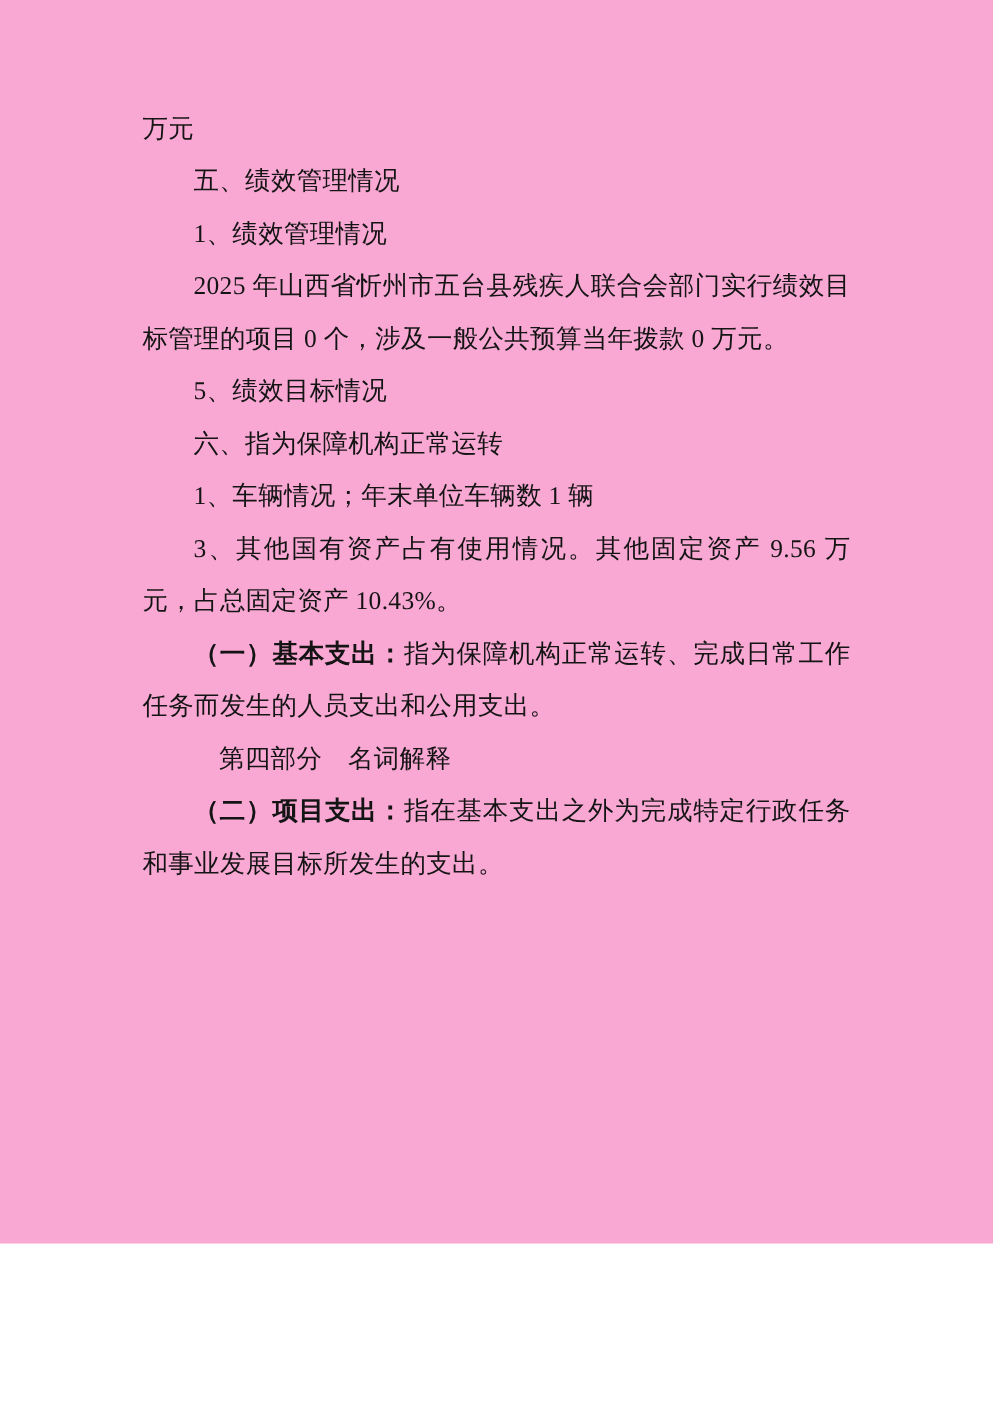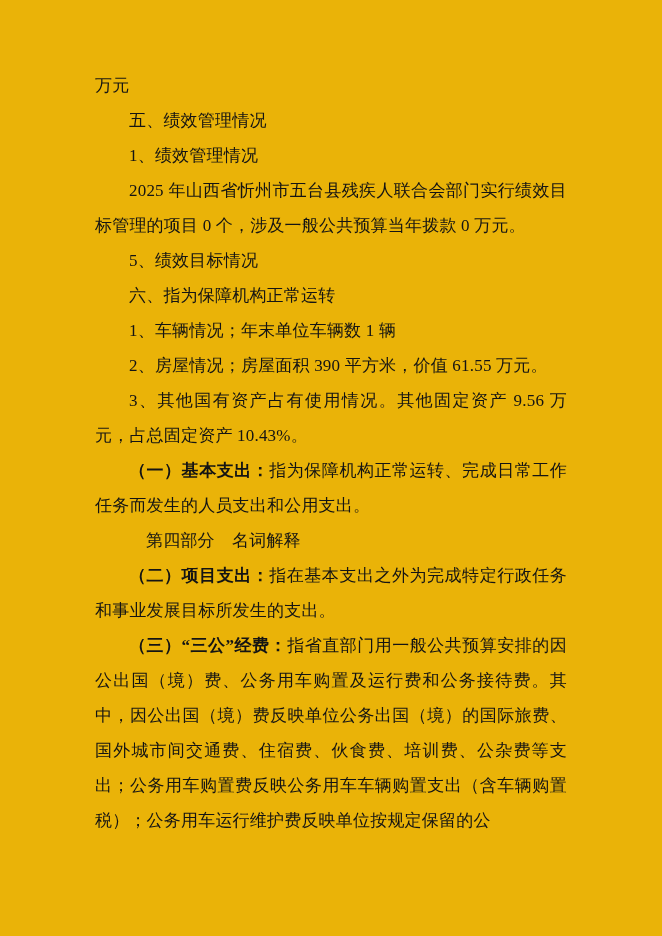--- a/index.html
+++ b/index.html
@@ -10,23 +10,23 @@
   body {
     width: 662px;
     height: 936px;
     font-family: "Liberation Serif", "DejaVu Serif", serif;
     color: #141414;
     overflow: hidden;
   }
   .page {
     box-sizing: border-box;
     width: 662px;
-    height: 936px;
+    height: 829px;
     padding: 68px 95px 0 95px;
-    background: #eab308;
+    background: #f9a8d4;
   }
   .para {
     margin: 0;
     font-size: 17px;
     line-height: 35px;
     text-align: justify;
     letter-spacing: 0.2px;
     word-break: break-all;
   }
   .indent {
@@ -54,25 +54,23 @@
   <p class="para heading indent">1、绩效管理情况</p>
 
   <p class="para indent">2025 年山西省忻州市五台县残疾人联合会部门实行绩效目标管理的项目 0 个，涉及一般公共预算当年拨款 0 万元。</p>
 
   <p class="para heading indent">5、绩效目标情况</p>
 
   <p class="para heading indent">六、指为保障机构正常运转</p>
 
   <p class="para indent">1、车辆情况；年末单位车辆数 1 辆</p>
 
-  <p class="para indent">2、房屋情况；房屋面积 390 平方米，价值 61.55 万元。</p>
 
   <p class="para indent">3、其他国有资产占有使用情况。其他固定资产 9.56 万元，占总固定资产 10.43%。</p>
 
   <p class="para indent"><span class="bold">（一）基本支出：</span><span>指为保障机构正常运转、完成日常工作任务而发生的人员支出和公用支出。</span></p>
 
   <p class="para heading indent-3">第四部分　名词解释</p>
 
   <p class="para indent"><span class="bold">（二）项目支出：</span><span>指在基本支出之外为完成特定行政任务和事业发展目标所发生的支出。</span></p>
 
-  <p class="para indent"><span class="bold">（三）“三公”经费：</span><span>指省直部门用一般公共预算安排的因公出国（境）费、公务用车购置及运行费和公务接待费。其中，因公出国（境）费反映单位公务出国（境）的国际旅费、国外城市间交通费、住宿费、伙食费、培训费、公杂费等支出；公务用车购置费反映公务用车车辆购置支出（含车辆购置税）；公务用车运行维护费反映单位按规定保留的公</span></p>
 
 </div>
 
 </body></html>

